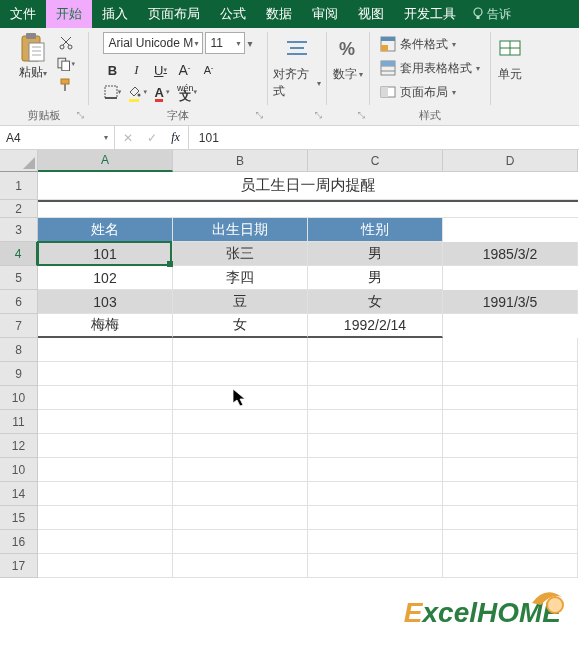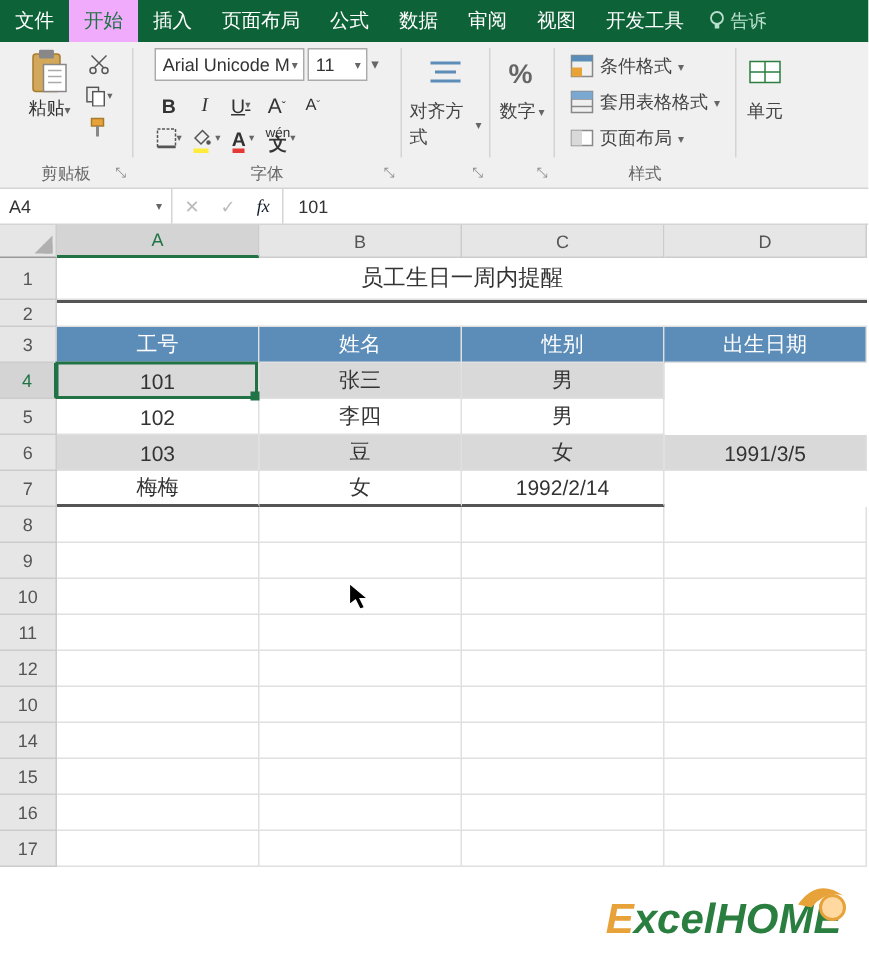--- a/index.html
+++ b/index.html
@@ -313,29 +313,29 @@
     <div class="rh" style="height:24px">17</div>
   </div>
   <div class="cells">
     <div class="row title-row">
         <div class="cell" style="width:540px;height:28px">员工生日一周内提醒</div>
       </div>
     <div class="row">
         <div class="cell tbl-top" style="width:540px;height:18px;border-right:none"></div>
       </div>
     <div class="row">
-      <div class="cell hdr" style="width:135px">工号</div>
       <div class="cell hdr" style="width:135px">姓名</div>
+      <div class="cell hdr" style="width:135px">出生日期</div>
       <div class="cell hdr" style="width:135px">性别</div>
-      <div class="cell hdr" style="width:135px">出生日期</div>
     </div>
     <div class="row">
       <div class="cell zebra" style="width:135px">101</div>
       <div class="cell zebra" style="width:135px">张三</div>
       <div class="cell zebra" style="width:135px">男</div>
+      <div class="cell zebra" style="width:135px">1985/3/2</div>
     </div>
     <div class="row">
       <div class="cell" style="width:135px">102</div>
       <div class="cell" style="width:135px">李四</div>
       <div class="cell" style="width:135px">男</div>
     </div>
     <div class="row">
       <div class="cell zebra" style="width:135px">103</div>
       <div class="cell zebra" style="width:135px">豆</div>
       <div class="cell zebra" style="width:135px">女</div>

